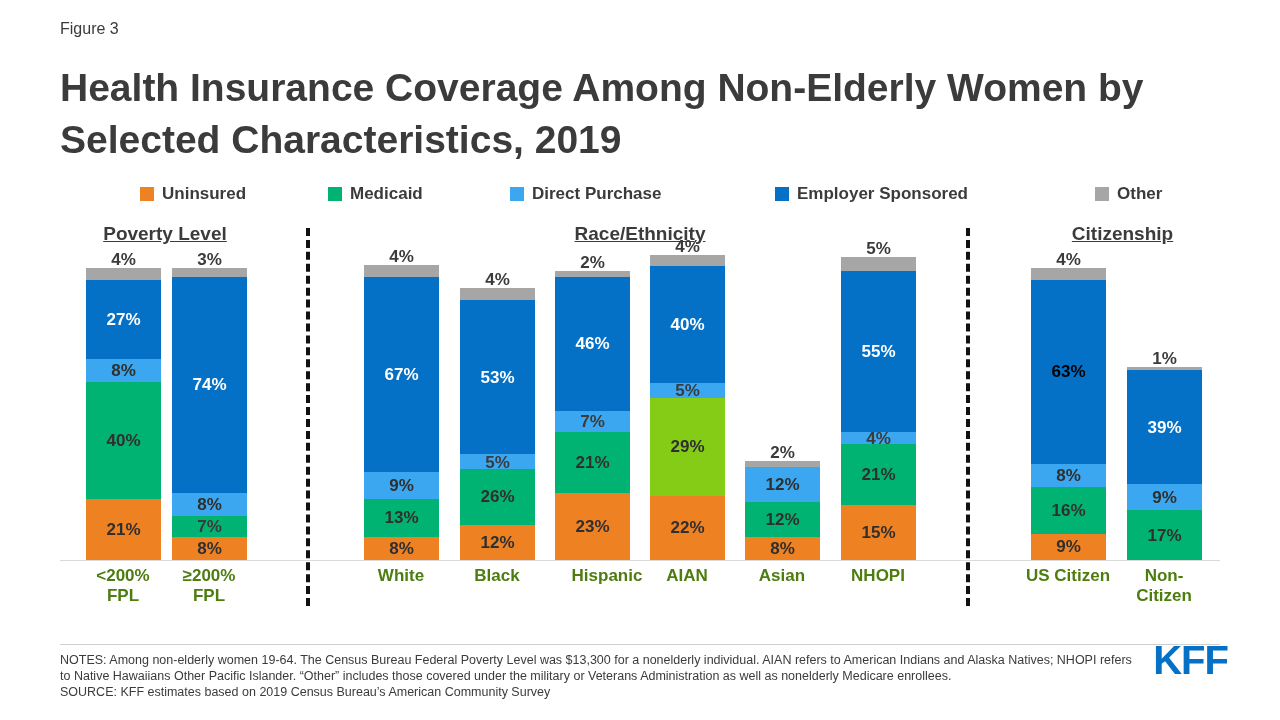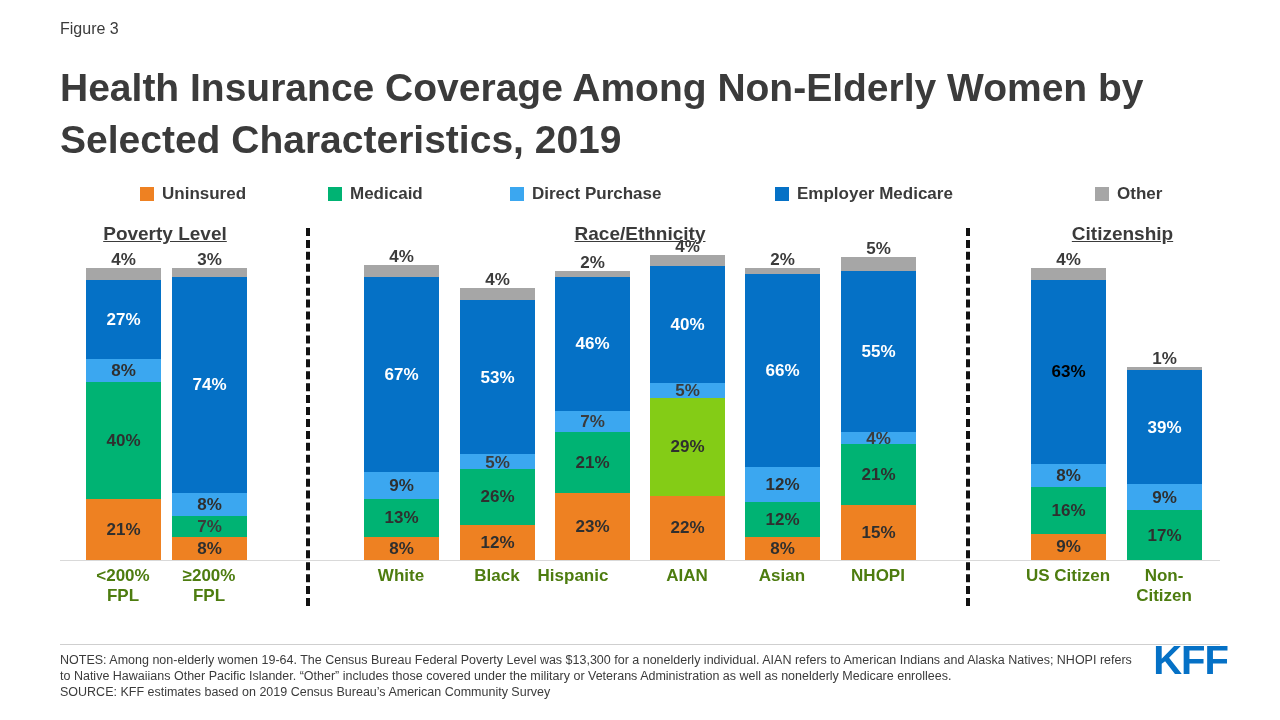--- a/index.html
+++ b/index.html
@@ -174,21 +174,21 @@
   <div class="legend-item" style="left:268px; top:0;">
     <span class="legend-swatch" style="background:#00b373"></span>
     <span>Medicaid</span>
   </div>
   <div class="legend-item" style="left:450px; top:0;">
     <span class="legend-swatch" style="background:#3ba7f0"></span>
     <span>Direct Purchase</span>
   </div>
   <div class="legend-item" style="left:715px; top:0;">
     <span class="legend-swatch" style="background:#0571c6"></span>
-    <span>Employer Medicare</span>
+    <span>Employer Sponsored</span>
   </div>
   <div class="legend-item" style="left:1035px; top:0;">
     <span class="legend-swatch" style="background:#a6a6a6"></span>
     <span>Other</span>
   </div>
 </div>
 
 <div class="group-heads">
   <div class="group-head" style="left:85px; width:160px;">Poverty Level</div>
   <div class="group-head" style="left:540px; width:200px;">Race/Ethnicity</div>
@@ -298,23 +298,20 @@
         <span style="color: rgb(47, 47, 47);">29%</span>
       </div>
       <div class="seg" style="height: 64.24px; background: rgb(238, 129, 34);">
         <span style="color: rgb(47, 47, 47);">22%</span>
       </div>
     </div>
     <div class="bar" style="left: 745px;">
       <div class="seg small" style="height: 5.84px; background: rgb(166, 166, 166);">
         <span style="top: -17px; color: rgb(59, 59, 59);">2%</span>
       </div>
-      <div class="seg" style="height: 192.72px; background: rgb(5, 113, 198);">
-        <span style="color: rgb(255, 255, 255);">66%</span>
-      </div>
       <div class="seg" style="height: 35.04px; background: rgb(59, 167, 240);">
         <span style="color: rgb(47, 47, 47);">12%</span>
       </div>
       <div class="seg" style="height: 35.04px; background: rgb(0, 179, 115);">
         <span style="color: rgb(47, 47, 47);">12%</span>
       </div>
       <div class="seg" style="height: 23.36px; background: rgb(238, 129, 34);">
         <span style="color: rgb(47, 47, 47);">8%</span>
       </div>
     </div>
@@ -377,21 +374,21 @@
     <div class="cat-label" style="left: 154px;">
       <div>≥200%</div>
       <div>FPL</div>
     </div>
     <div class="cat-label" style="left: 346px;">
       <div>White</div>
     </div>
     <div class="cat-label" style="left: 442px;">
       <div>Black</div>
     </div>
-    <div class="cat-label" style="left: 518px;">
+    <div class="cat-label" style="left: 552px;">
       <div>Hispanic</div>
     </div>
     <div class="cat-label" style="left: 632px;">
       <div>AIAN</div>
     </div>
     <div class="cat-label" style="left: 727px;">
       <div>Asian</div>
     </div>
     <div class="cat-label" style="left: 823px;">
       <div>NHOPI</div>

